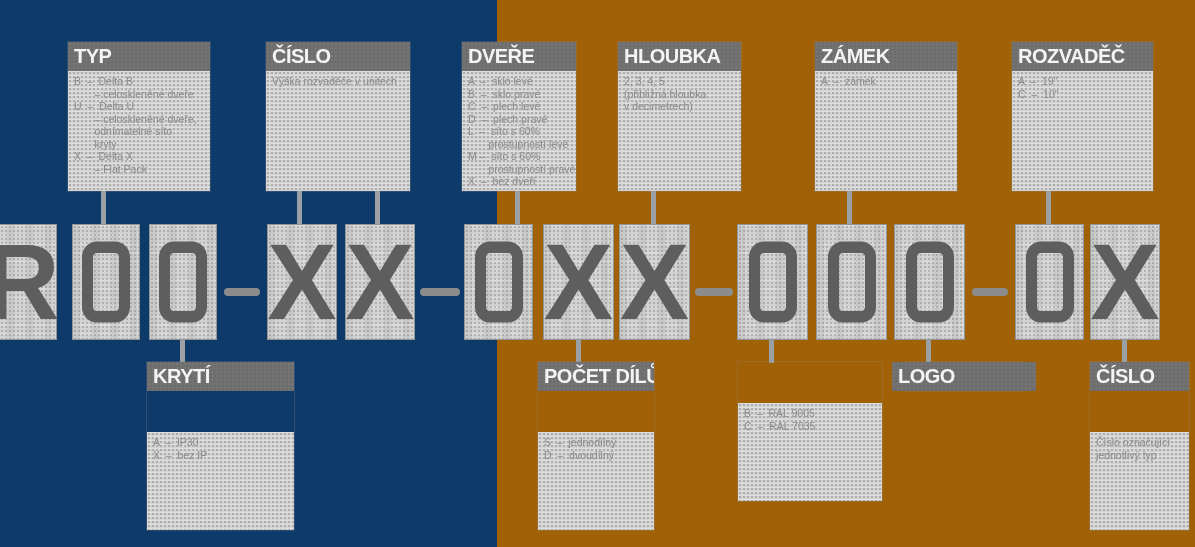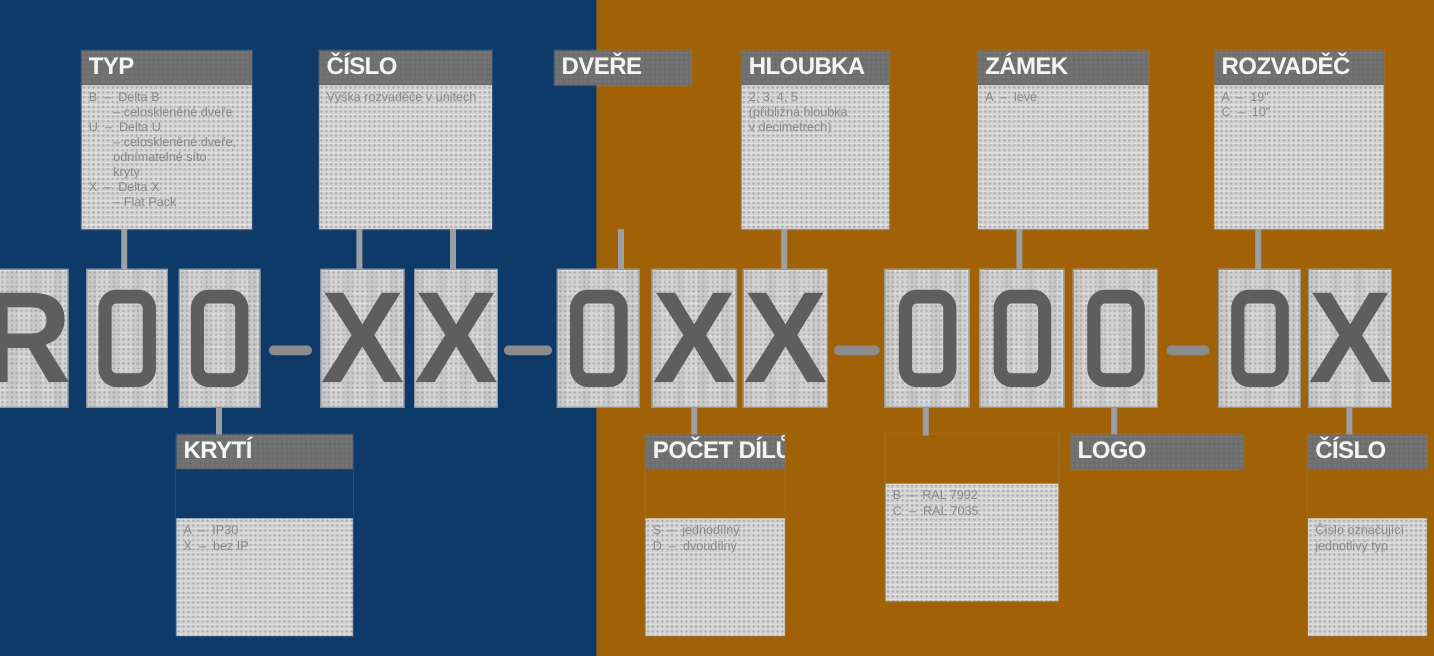--- a/index.html
+++ b/index.html
@@ -45,21 +45,21 @@
   .box-typ     {left:68px;  top:42px; width:142px;}
   .box-vyska   {left:266px; top:42px; width:144px;}
   .box-dvere   {left:462px; top:42px; width:114px;}
   .box-hloubka {left:618px; top:42px; width:123px;}
   .box-zamek   {left:815px; top:42px; width:142px;}
   .box-rozvadec{left:1012px;top:42px; width:141px;}
   
   .box-kryti   {left:147px; top:362px; width:147px;}
   .box-pocet   {left:538px; top:362px; width:116px;}
   .box-barva   {left:738px; top:362px; width:144px;}
-  .box-logo    {left:892px; top:362px; width:144px;}
+  .box-logo    {left:892px; top:362px; width:144px;border-radius:32px;}
   .box-cislo   {left:1090px;top:362px; width:99px;}
 
   
   .conn{position:absolute;width:5px;background:var(--line);}
   .conn.top{top:191px;height:34px;}
   .conn.bottom{top:340px;height:23px;}
   .c-typ{left:101px;} .c-vyska-a{left:297px;} .c-vyska-b{left:375px;}
   .c-dvere{left:515px;} .c-hloubka{left:651px;} .c-zamek{left:847px;} .c-rozvadec{left:1046px;}
   .c-kryti{left:180px;} .c-pocet{left:576px;} .c-barva{left:769px;} .c-logo{left:926px;} .c-cislo{left:1122px;}
 
@@ -126,30 +126,39 @@
        kryty
 X  –  Delta X
        – Flat Pack</div>
   </div>
   <div class="infobox top-box box-vyska">
     <div class="ib-head">ČÍSLO</div>
     <div class="ib-body">Výška rozvaděče v unitech</div>
   </div>
   <div class="infobox top-box box-dvere">
     <div class="ib-head">DVEŘE</div>
+    <div class="ib-body">A  –  sklo levé
+B  –  sklo pravé
+C  –  plech levé
+D  –  plech pravé
+L  –  síto s 60%
+       prostupností levé
+M –  síto s 60%
+       prostupností pravé
+X  –  bez dveří</div>
   </div>
   <div class="infobox top-box box-hloubka">
     <div class="ib-head">HLOUBKA</div>
     <div class="ib-body">2, 3, 4, 5
 (přibližná hloubka
 v decimetrech)</div>
   </div>
   <div class="infobox top-box box-zamek">
     <div class="ib-head">ZÁMEK</div>
-    <div class="ib-body">A  –  levé</div>
+    <div class="ib-body">A  –  zámek</div>
   </div>
   <div class="infobox top-box box-rozvadec">
     <div class="ib-head">ROZVADĚČ</div>
     <div class="ib-body">A  –  19"
 C  –  10"</div>
   </div>
 
   <div class="charbox cb-1">
       <span class="glyph">R</span>
     </div>
@@ -198,21 +207,21 @@
     <div class="ib-head">KRYTÍ</div>
     <div class="ib-body">A  –  IP30
 X  –  bez IP</div>
   </div>
   <div class="infobox bottom-box box-pocet">
     <div class="ib-head">POČET DÍLŮ</div>
     <div class="ib-body">S  –  jednodílný
 D  –  dvoudílný</div>
   </div>
   <div class="infobox bottom-box box-barva">
-    <div class="ib-body">B  –  RAL 7992
+    <div class="ib-body">B  –  RAL 9005
 C  –  RAL 7035</div>
   </div>
   <div class="infobox bottom-box box-logo">
     <div class="ib-head">LOGO</div>
   </div>
   <div class="infobox bottom-box box-cislo">
     <div class="ib-head">ČÍSLO</div>
     <div class="ib-body">Číslo označující
 jednotlivý typ</div>
   </div>

